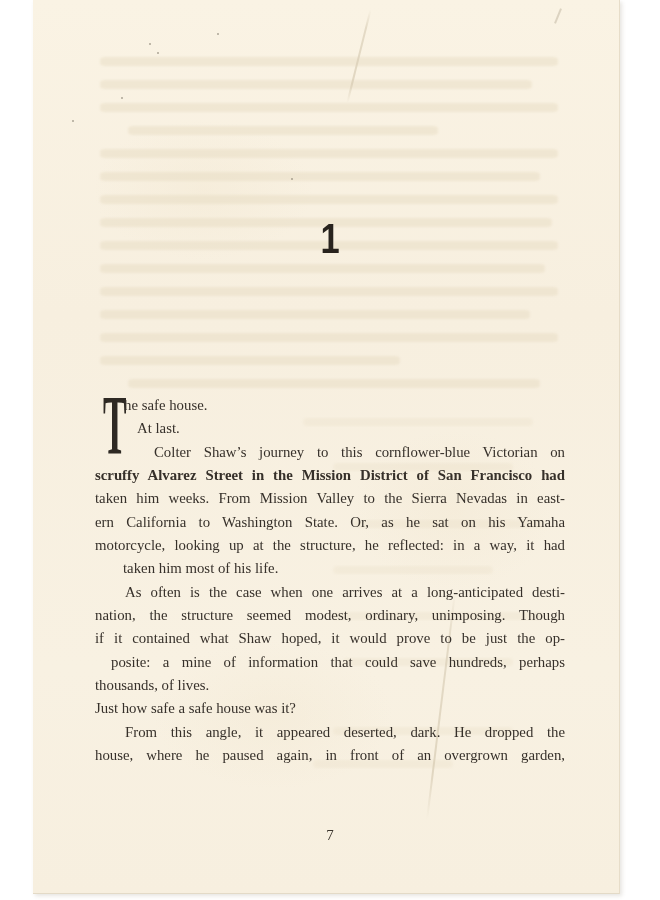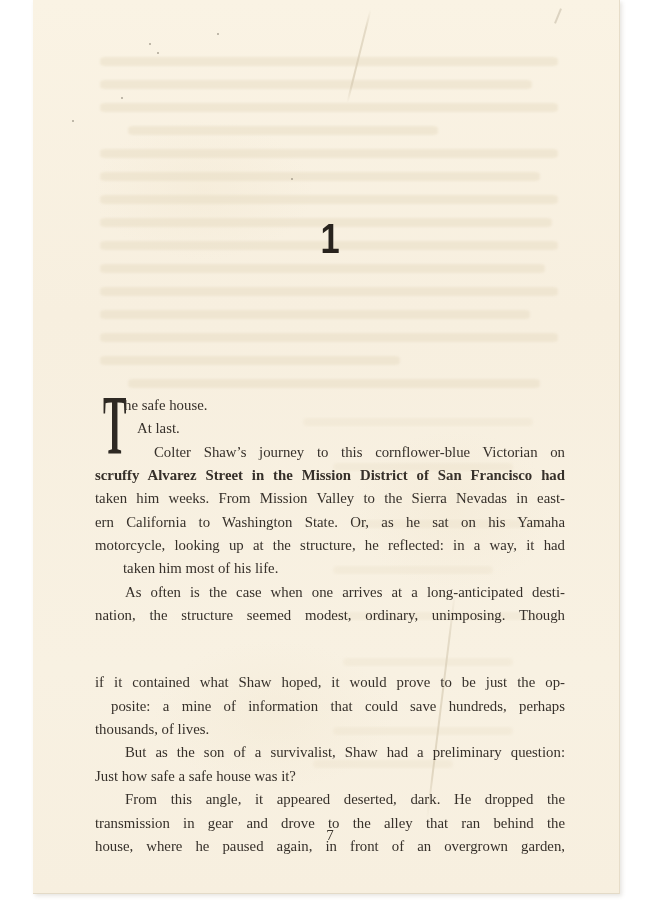--- a/index.html
+++ b/index.html
@@ -92,25 +92,23 @@
         <div class="line" style="padding-left: 29px;">he safe house.</div>
         <div class="line" style="padding-left: 42px;">At last.</div>
         <div class="line j" style="padding-left: 59px;">Colter Shaw’s journey to this cornflower-blue Victorian on</div>
         <div class="line j" style="padding-left: 0px; font-weight: bold;">scruffy Alvarez Street in the Mission District of San Francisco had</div>
         <div class="line j" style="padding-left: 0px;">taken him weeks. From Mission Valley to the Sierra Nevadas in east-</div>
         <div class="line j" style="padding-left: 0px;">ern California to Washington State. Or, as he sat on his Yamaha</div>
         <div class="line j" style="padding-left: 0px;">motorcycle, looking up at the structure, he reflected: in a way, it had</div>
         <div class="line" style="padding-left: 0px; margin-left: 28px;">taken him most of his life.</div>
         <div class="line j" style="padding-left: 30px;">As often is the case when one arrives at a long-anticipated desti-</div>
         <div class="line j" style="padding-left: 0px;">nation, the structure seemed modest, ordinary, unimposing. Though</div>
-        <div class="line j" style="padding-left: 0px; margin-top: 44px;">if it contained what Shaw hoped, it would prove to be just the op-</div>
+        <div class="line j" style="padding-left: 0px;">if it contained what Shaw hoped, it would prove to be just the op-</div>
         <div class="line j" style="padding-left: 0px; margin-left: 16px;">posite: a mine of information that could save hundreds, perhaps</div>
         <div class="line" style="padding-left: 0px;">thousands, of lives.</div>
-        <div class="line j" style="padding-left: 30px;">But as the son of a survivalist, Shaw had a preliminary question:</div>
         <div class="line" style="padding-left: 0px;">Just how safe a safe house was it?</div>
         <div class="line j" style="padding-left: 30px;">From this angle, it appeared deserted, dark. He dropped the</div>
-        <div class="line j" style="padding-left: 0px;">transmission in gear and drove to the alley that ran behind the</div>
         <div class="line j" style="padding-left: 0px;">house, where he paused again, in front of an overgrown garden,</div>
       </div>
 
     <div class="pagenum">7</div>
   </div>
 </div>
 
 </body></html>

